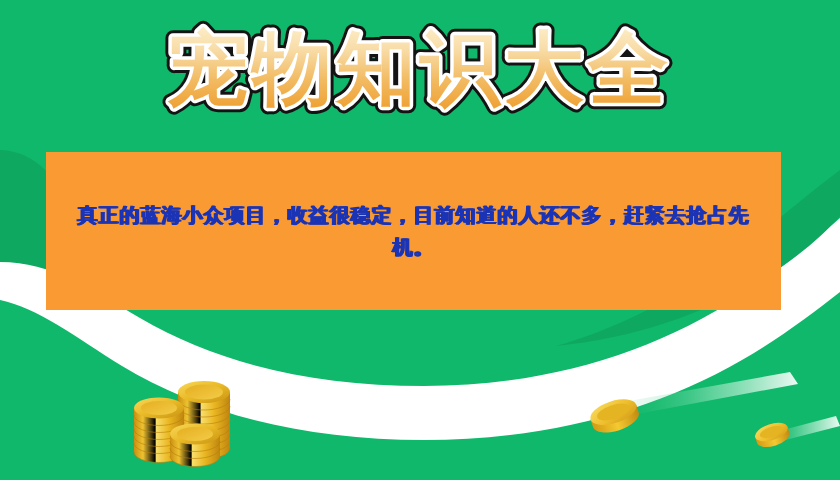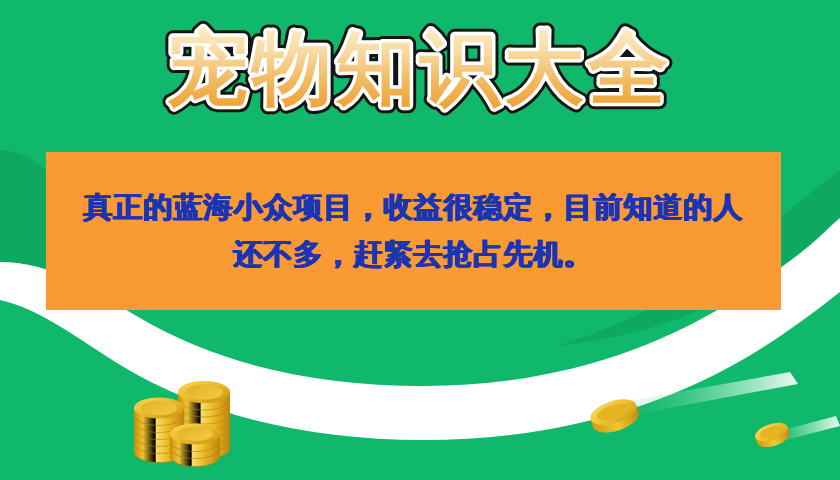--- a/index.html
+++ b/index.html
@@ -50,21 +50,21 @@
     z-index: 5;
     box-sizing: border-box;
     display: flex;
     align-items: center;
     justify-content: center;
   }
   .msg-text {
     color: #1b34b6;
     font-family: "DejaVu Sans", "Liberation Sans", sans-serif;
     font-weight: bold;
-    font-size: 29px;
+    font-size: 20px;
     line-height: 1.62;
     letter-spacing: 1px;
     text-align: center;
     width: 700px;
     margin: 0;
     padding: 0 10px;
     box-sizing: border-box;
     text-shadow: 1px 0 0 #1b34b6, -1px 0 0 #1b34b6;
   }
   

